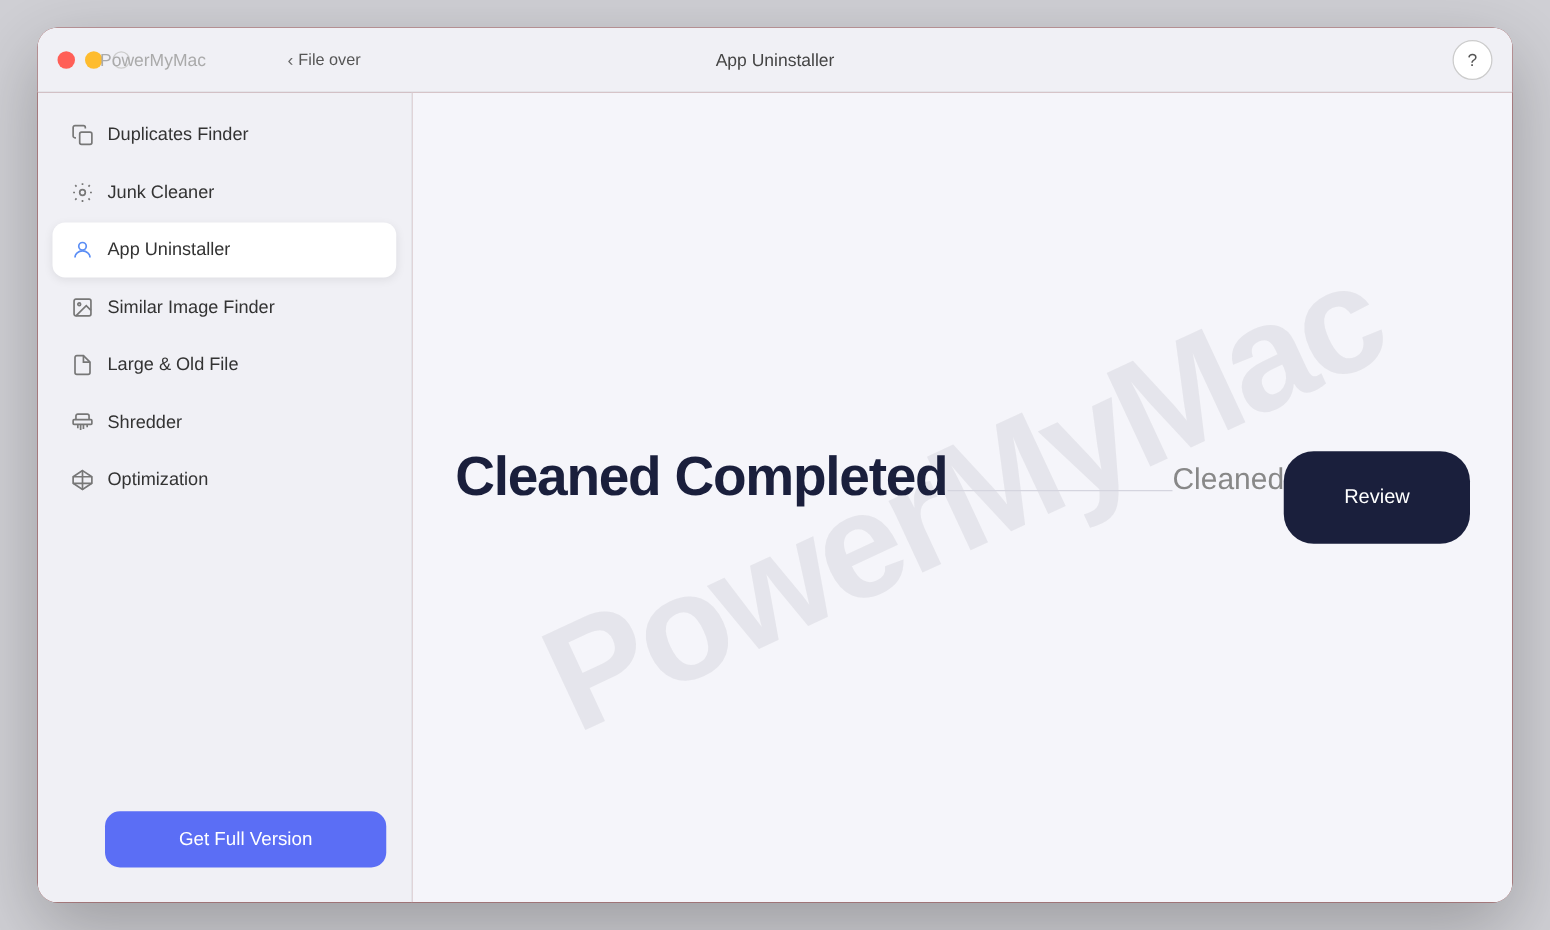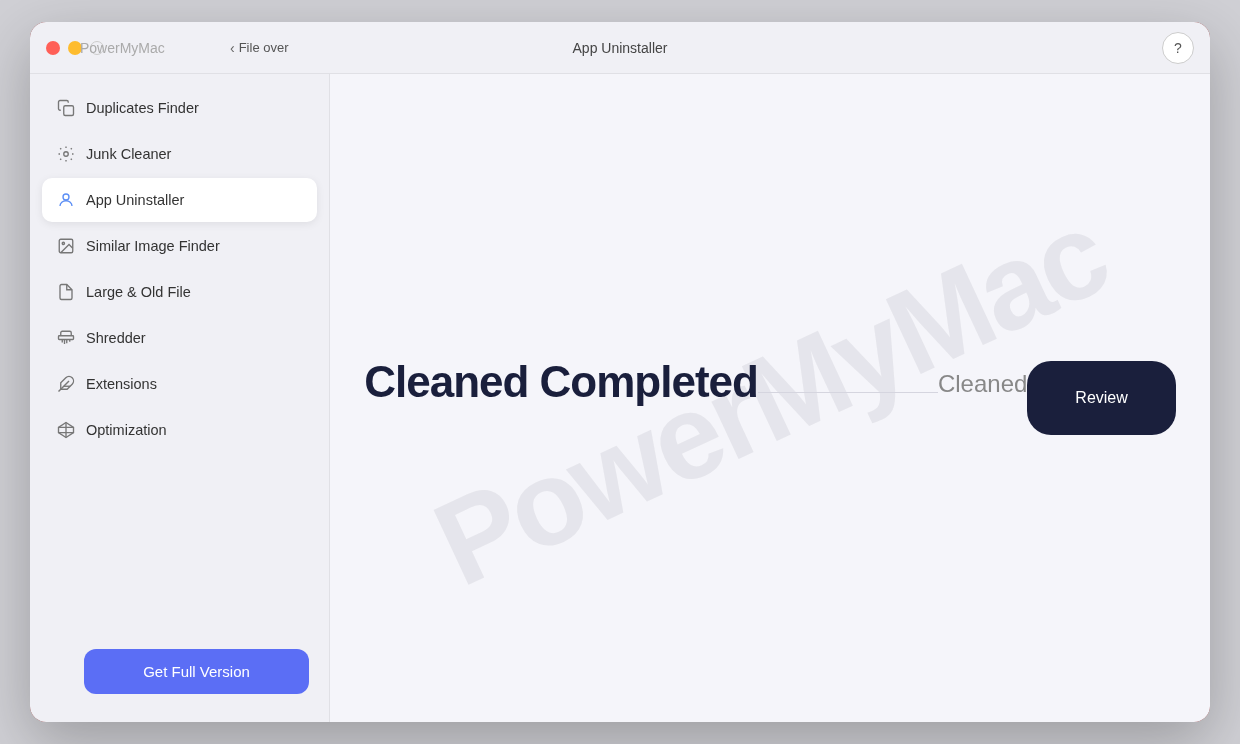--- a/index.html
+++ b/index.html
@@ -321,30 +321,20 @@
         <div class="sidebar-item">
           <span class="icon">
             <svg viewBox="0 0 24 24" fill="none" stroke="currentColor" stroke-width="1.8">
               <rect x="2" y="9" width="20" height="5" rx="1"></rect>
               <path d="M7 14v4M10 14v6M13 14v5M17 14v3M5 9V5a2 2 0 0 1 2-2h10a2 2 0 0 1 2 2v4"></path>
             </svg>
           </span>
           <span>Shredder</span>
         </div>
 
-        <div class="sidebar-item">
-          <span class="icon">
-            <svg viewBox="0 0 24 24" fill="none" stroke="currentColor" stroke-width="1.8">
-              <path d="M20.24 12.24a6 6 0 0 0-8.49-8.49L5 10.5V19h8.5z"></path>
-              <line x1="16" y1="8" x2="2" y2="22"></line>
-              <line x1="17.5" y1="15" x2="9" y2="15"></line>
-            </svg>
-          </span>
-          <span>Extensions</span>
-        </div>
 
 
         <div class="sidebar-item">
           <span class="icon">
             <svg viewBox="0 0 24 24" fill="none" stroke="currentColor" stroke-width="1.8">
               <polygon points="12 2 22 8.5 22 15.5 12 22 2 15.5 2 8.5 12 2"></polygon>
               <line x1="12" y1="2" x2="12" y2="22"></line>
               <path d="M2 8.5h20M2 15.5h20"></path>
             </svg>
           </span>

